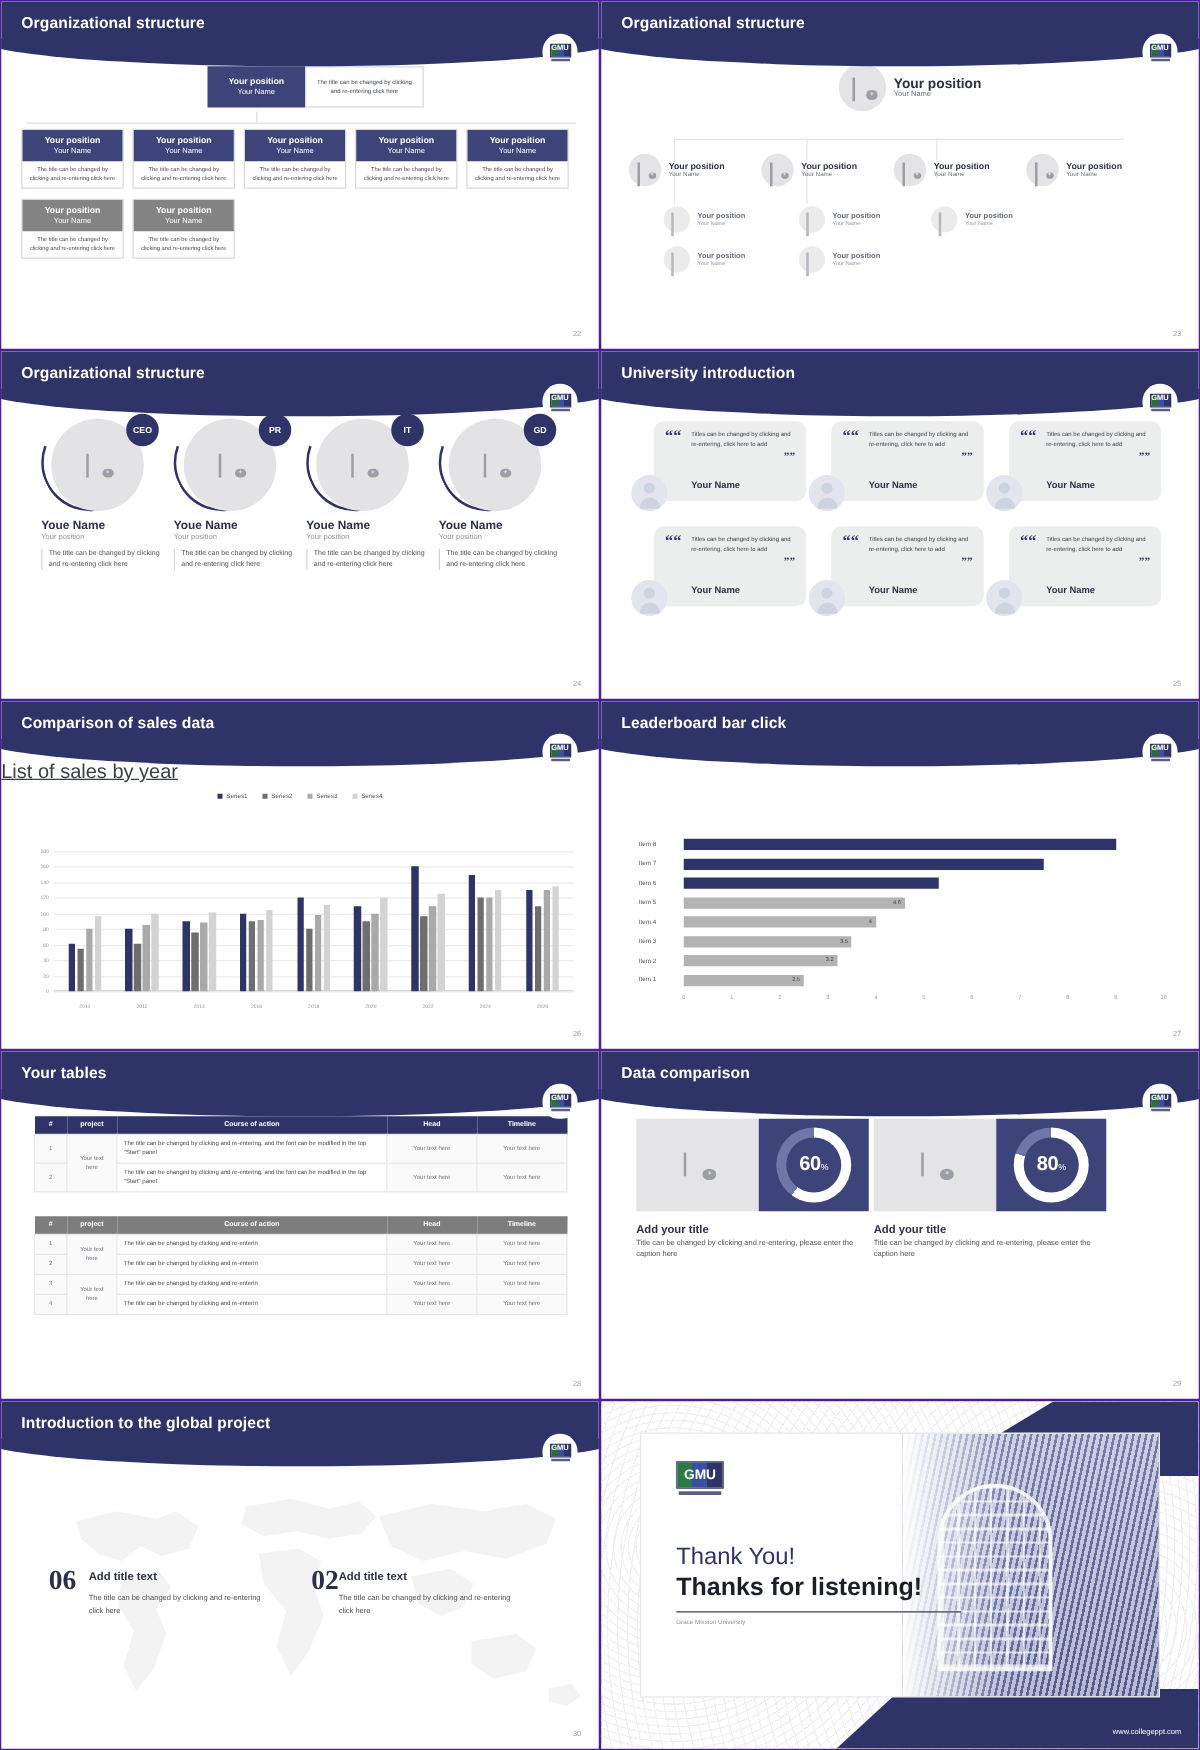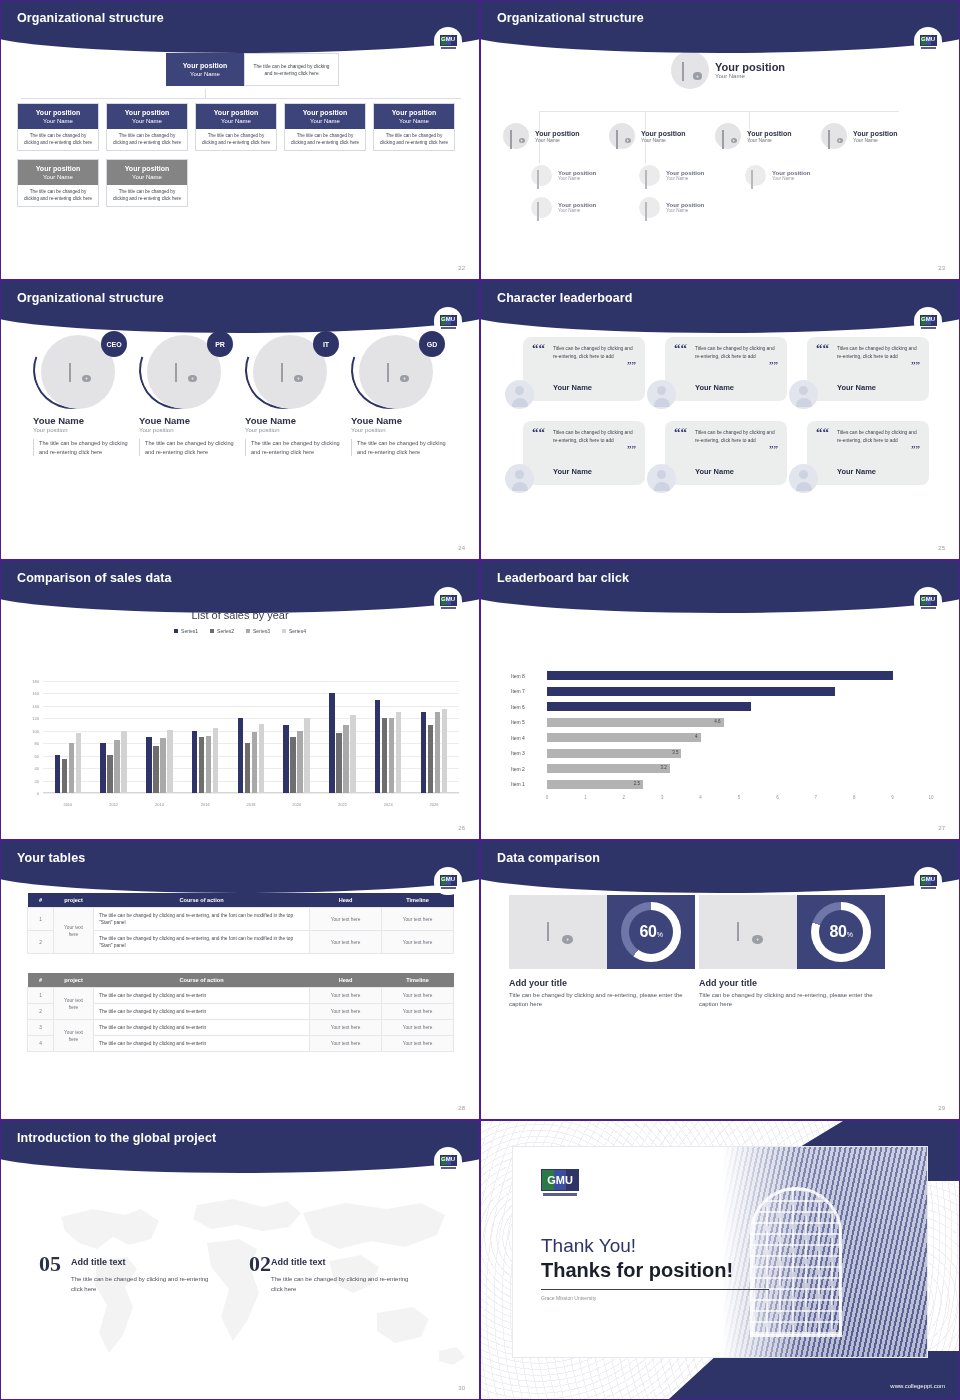--- a/index.html
+++ b/index.html
@@ -183,21 +183,21 @@
     position:absolute; left:-18px; bottom:-8px;
     width:29px; height:29px; border-radius:50%;
     background:#e2e5ee;
     display:flex; align-items:flex-end; justify-content:center;
     overflow:hidden;
   }
   .qavatar .head { width:9px; height:9px; border-radius:50%; background:#cdd3e0; position:absolute; top:6px;}
   .qavatar .body { width:16px; height:9px; border-radius:8px 8px 0 0; background:#cdd3e0; position:absolute; bottom:2px;}
 
   
-  .chart-title { text-align:center; font-size:11px; color:#3a3f47; margin-top:4px; }
+  .chart-title { text-align:left; font-size:16px; color:#3a3f47; margin-top:4px;text-decoration:underline; }
   .legend { display:flex; justify-content:center; gap:12px; margin-top:7px; }
   .legend-item { display:flex; align-items:center; gap:3px; font-size:5px; color:#4a4f57; }
   .legend-sw { width:4px; height:4px; }
   .plot { position:absolute; left:18px; top:76px; width:444px; height:132px; }
   .yaxis { position:absolute; left:0; top:0; width:22px; height:112px; }
   .ytick { position:absolute; right:2px; font-size:4px; color:#8a8f96; transform:translateY(-50%); }
   .gridline { position:absolute; left:24px; right:4px; height:1px; background:#ececec; }
   .bars { position:absolute; left:26px; right:6px; bottom:20px; top:0; display:flex; align-items:flex-end; justify-content:space-around; }
   .bargroup { display:flex; align-items:flex-end; gap:1.5px; }
   .bar { width:5.5px; }
@@ -579,21 +579,21 @@
      <div class="cc-desc">The title can be changed by clicking and re-entering click here</div>
    </div>
         </div>
     </div>
     <div class="pagenum">24</div>
   </div>
 
   <div class="slide">
     <div class="band-curve"></div>
     <div class="band"></div>
-    <div class="band-title">Character leaderboard</div>
+    <div class="band-title">University introduction</div>
     <div class="logo-badge">
       <span class="emblem">
         <span class="book"></span>
           <span class="glyph">GMU</span>
           <span class="sub"></span>
       </span>
     </div>
     <div class="body-area">
       <div id="s25cards">
           <div class="qcard" style="left:42px; top:12px;">
@@ -1051,21 +1051,21 @@
           <path d="M196 40 L232 34 L262 42 L286 36 L300 48 L288 62 L262 66 L236 60 L210 64 L192 54 Z"></path>
           <path d="M206 78 L238 74 L256 84 L250 104 L258 128 L246 156 L232 176 L220 152 L228 124 L210 102 Z"></path>
           <path d="M302 48 L344 38 L386 44 L420 38 L444 50 L436 70 L404 82 L370 76 L338 84 L312 72 Z"></path>
           <path d="M328 96 L360 90 L378 102 L370 120 L352 128 L334 118 Z"></path>
           <path d="M376 148 L412 142 L428 154 L420 172 L394 178 L376 166 Z"></path>
           <path d="M438 186 L456 182 L464 192 L452 200 L438 196 Z"></path>
         </g>
       </svg>
       <div id="s30items">
           <div style="position:absolute; left:38px; top:86px; display:flex; gap:10px; align-items:flex-start;">
-     <span class="wm-num">05</span>
+     <span class="wm-num">06</span>
      <span><span class="wm-t">Add title text</span>
      <div class="wm-d">The title can be changed by clicking and re-entering click here</div></span>
    </div>
           <div style="position:absolute; left:248px; top:86px; display:flex; gap:0; align-items:flex-start;">
      <span class="wm-num">02</span>
      <span><span class="wm-t">Add title text</span>
      <div class="wm-d">The title can be changed by clicking and re-entering click here</div></span>
    </div>
         </div>
     </div>
@@ -1080,20 +1080,20 @@
       <div class="ty-photo">
         <div class="ty-arch"></div>
       </div>
       <div class="ty-logo">
         <div class="bk">
             <span>GMU</span>
           </div>
         <div class="cap"></div>
       </div>
       <div class="ty-h1">Thank You!</div>
-      <div class="ty-h2">Thanks for position!</div>
+      <div class="ty-h2">Thanks for listening!</div>
       <div class="ty-rule"></div>
       <div class="ty-sub">Grace Mission University</div>
     </div>
     <div class="ty-url">www.collegeppt.com</div>
   </div>
 
 </div>
 
 </body></html>

